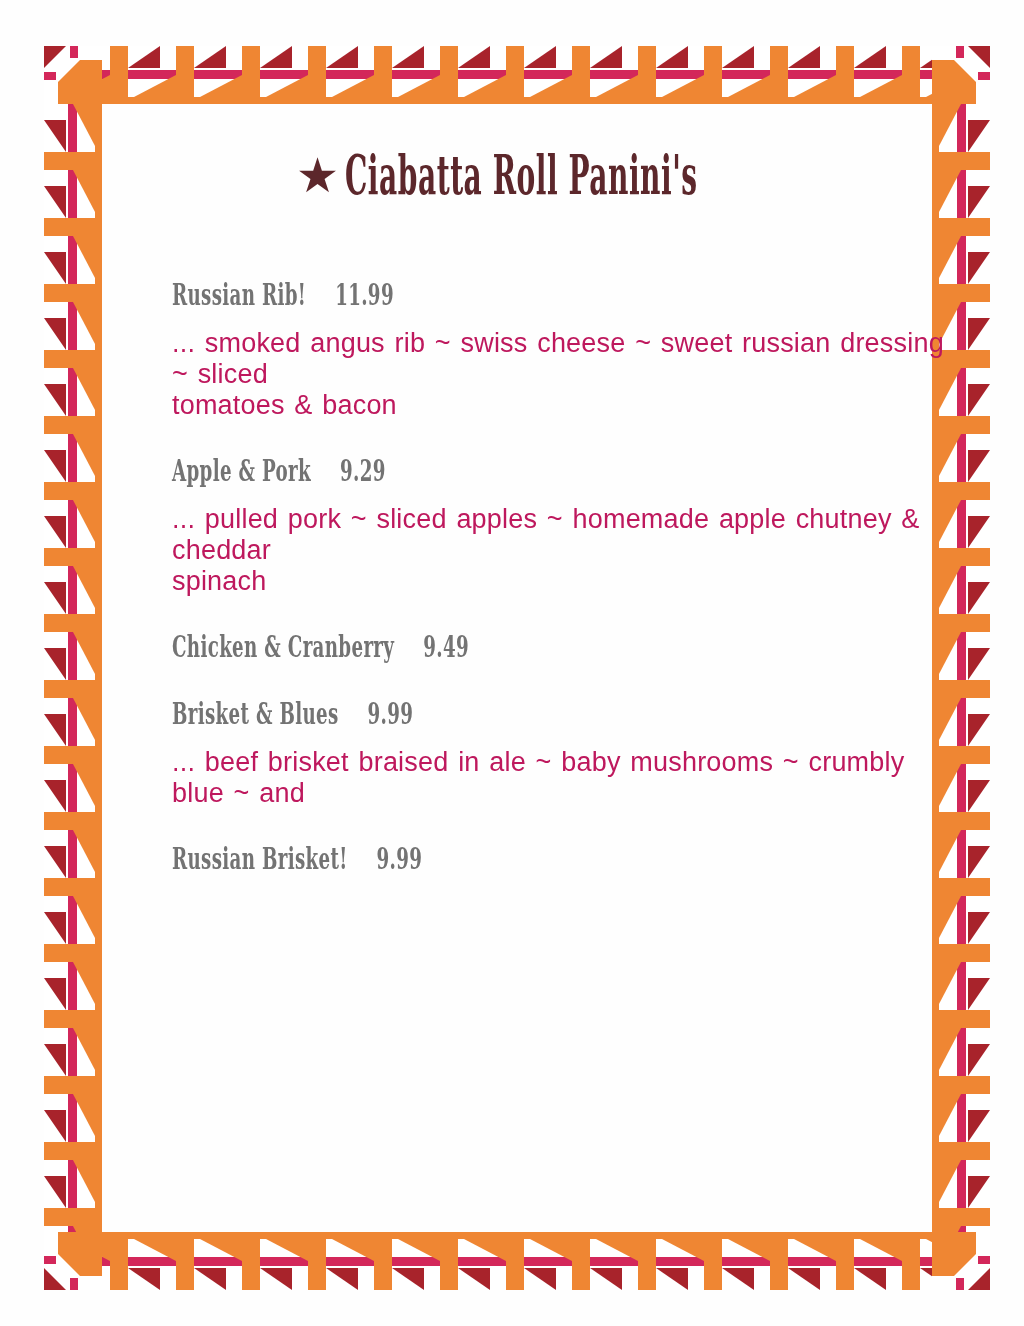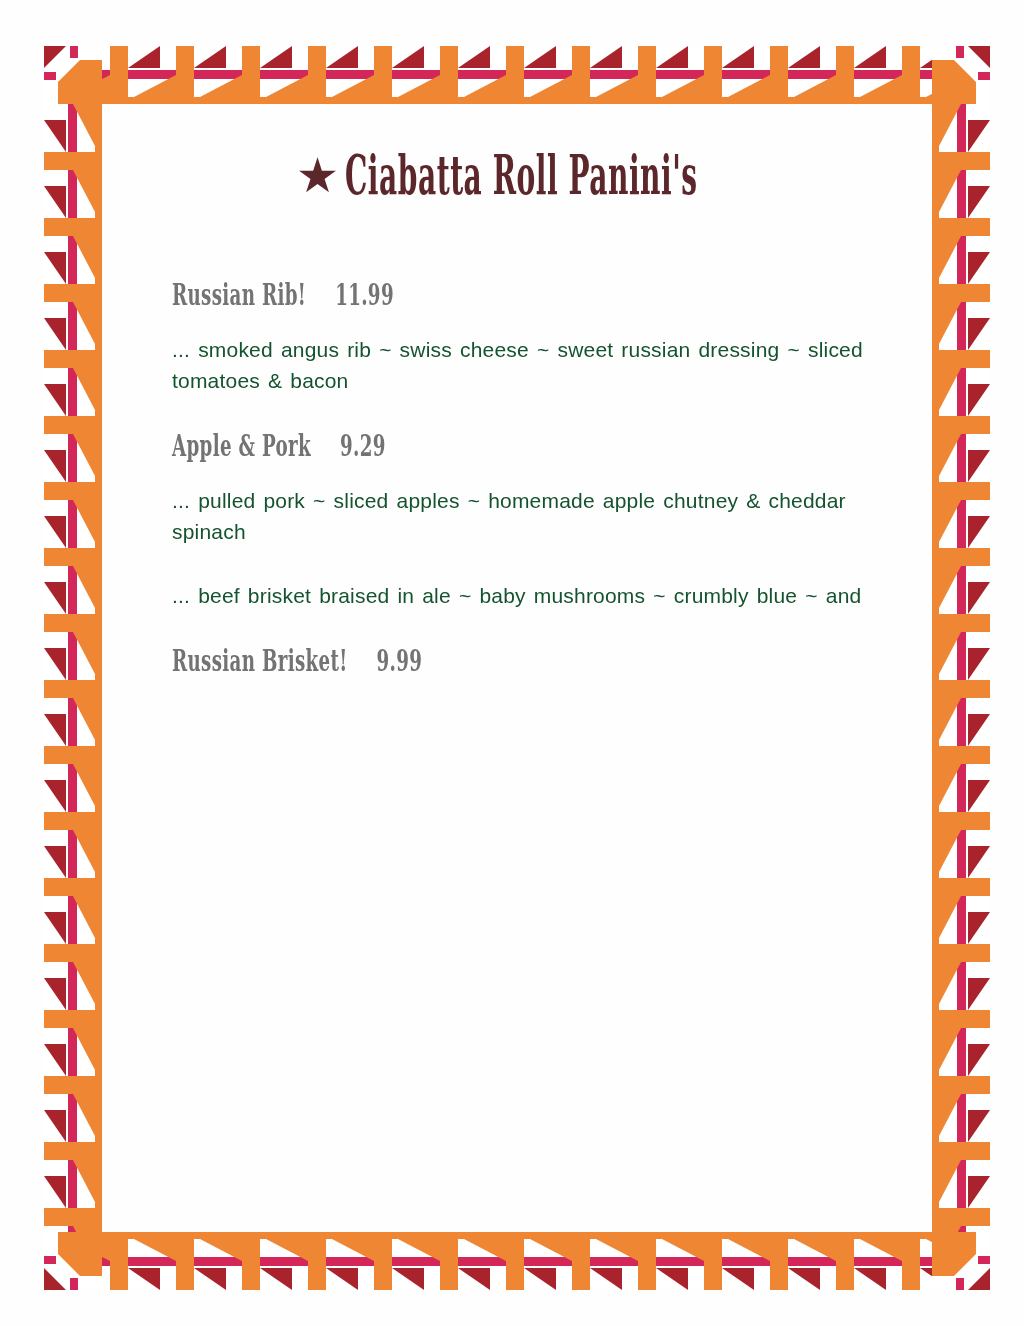--- a/index.html
+++ b/index.html
@@ -68,23 +68,23 @@
     font-family:"DejaVu Serif", serif;
     font-weight:bold;
     font-size:29px;line-height:34px;
     letter-spacing:0.5px;
     transform:scaleX(0.63);
     transform-origin:0 50%;
     white-space:nowrap;
   }
   .item-price{margin-left:46px;}
   .item-desc{
-    margin-top:22px;
-    color:#14532d;
-    font-size:21px;line-height:31px;
+    margin-top:16px;
+    color:#be185d;
+    font-size:27px;line-height:31px;
     letter-spacing:0.2px;
     word-spacing:2px;
   }
 </style>
 </head>
 <body>
 
 <div class="page">
 
   <div class="border-frame">
@@ -215,25 +215,35 @@
         <span class="item-name">Apple &amp; Pork</span><span class="item-price">9.29</span>
       </span>
     </div>
     <div class="item-desc">
           <div class="desc-line">... pulled pork ~ sliced apples ~ homemade apple chutney &amp; cheddar</div>
           <div class="desc-line">spinach</div>
         </div>
   </div>
 
   <div class="item">
-  </div>
-
-
-
-  <div class="item">
+    <div class="item-head">
+      <span class="head-scale">
+        <span class="item-name">Chicken &amp; Cranberry</span><span class="item-price">9.49</span>
+      </span>
+    </div>
+  </div>
+
+
+
+  <div class="item">
+    <div class="item-head">
+      <span class="head-scale">
+        <span class="item-name">Brisket &amp; Blues</span><span class="item-price">9.99</span>
+      </span>
+    </div>
     <div class="item-desc">
           <div class="desc-line">... beef brisket braised in ale ~ baby mushrooms ~ crumbly blue ~ and</div>
         </div>
   </div>
 
   <div class="item">
     <div class="item-head">
       <span class="head-scale">
         <span class="item-name">Russian Brisket!</span><span class="item-price">9.99</span>
       </span>

